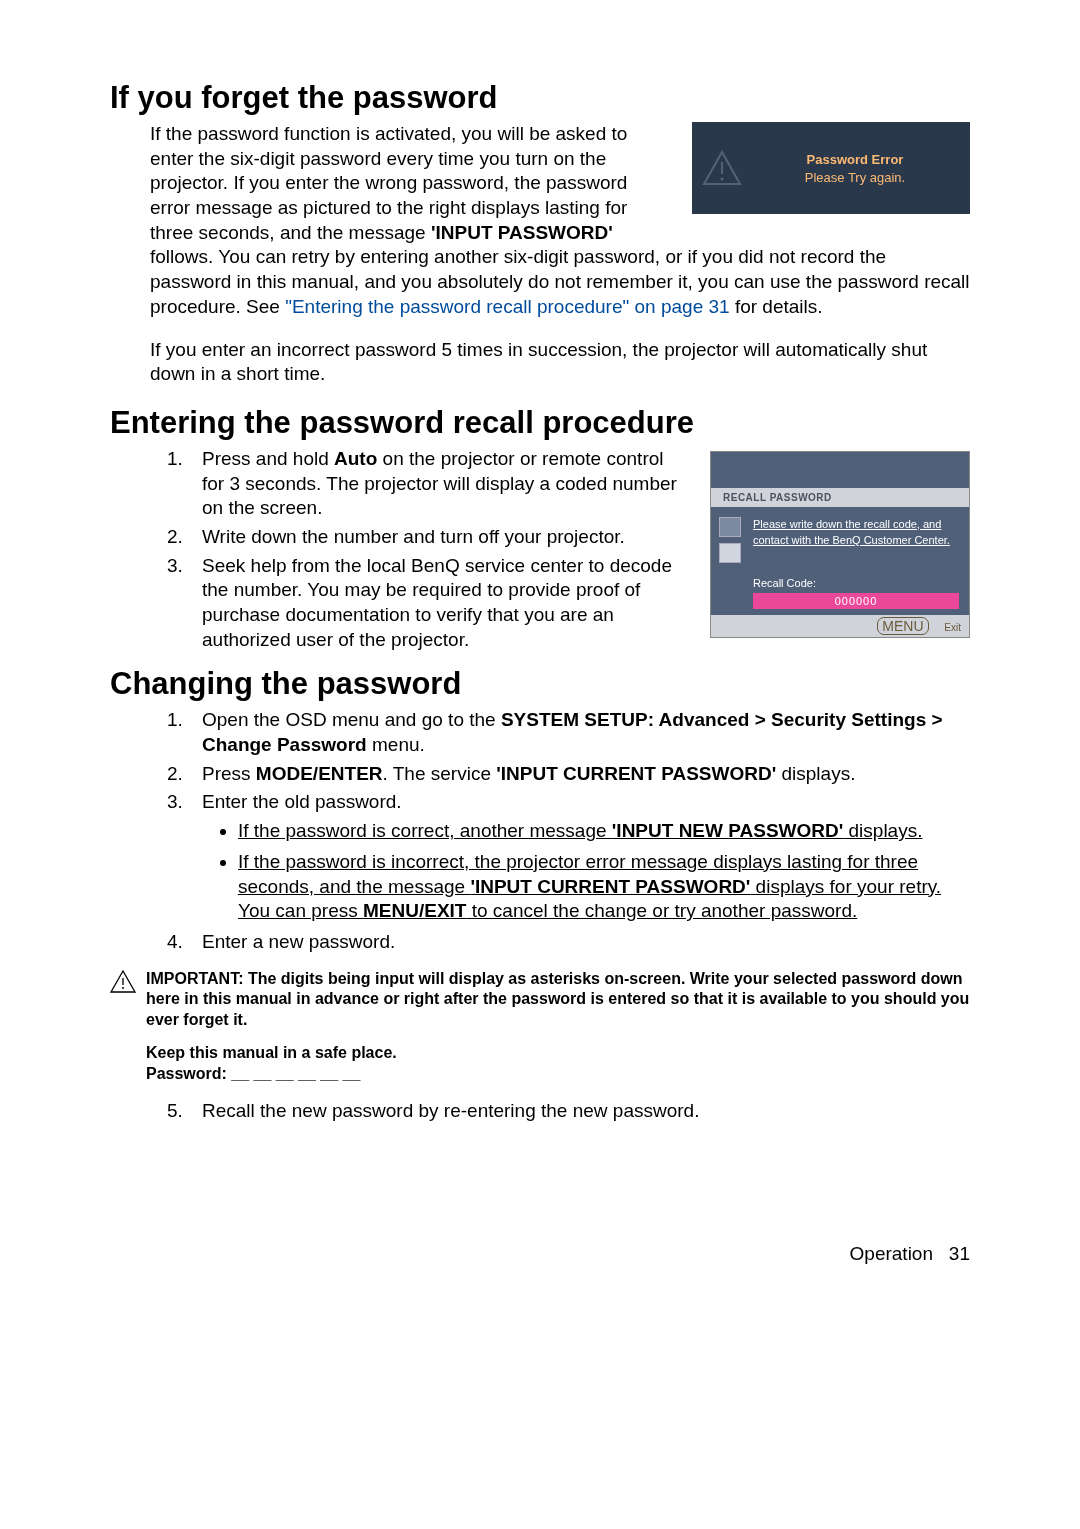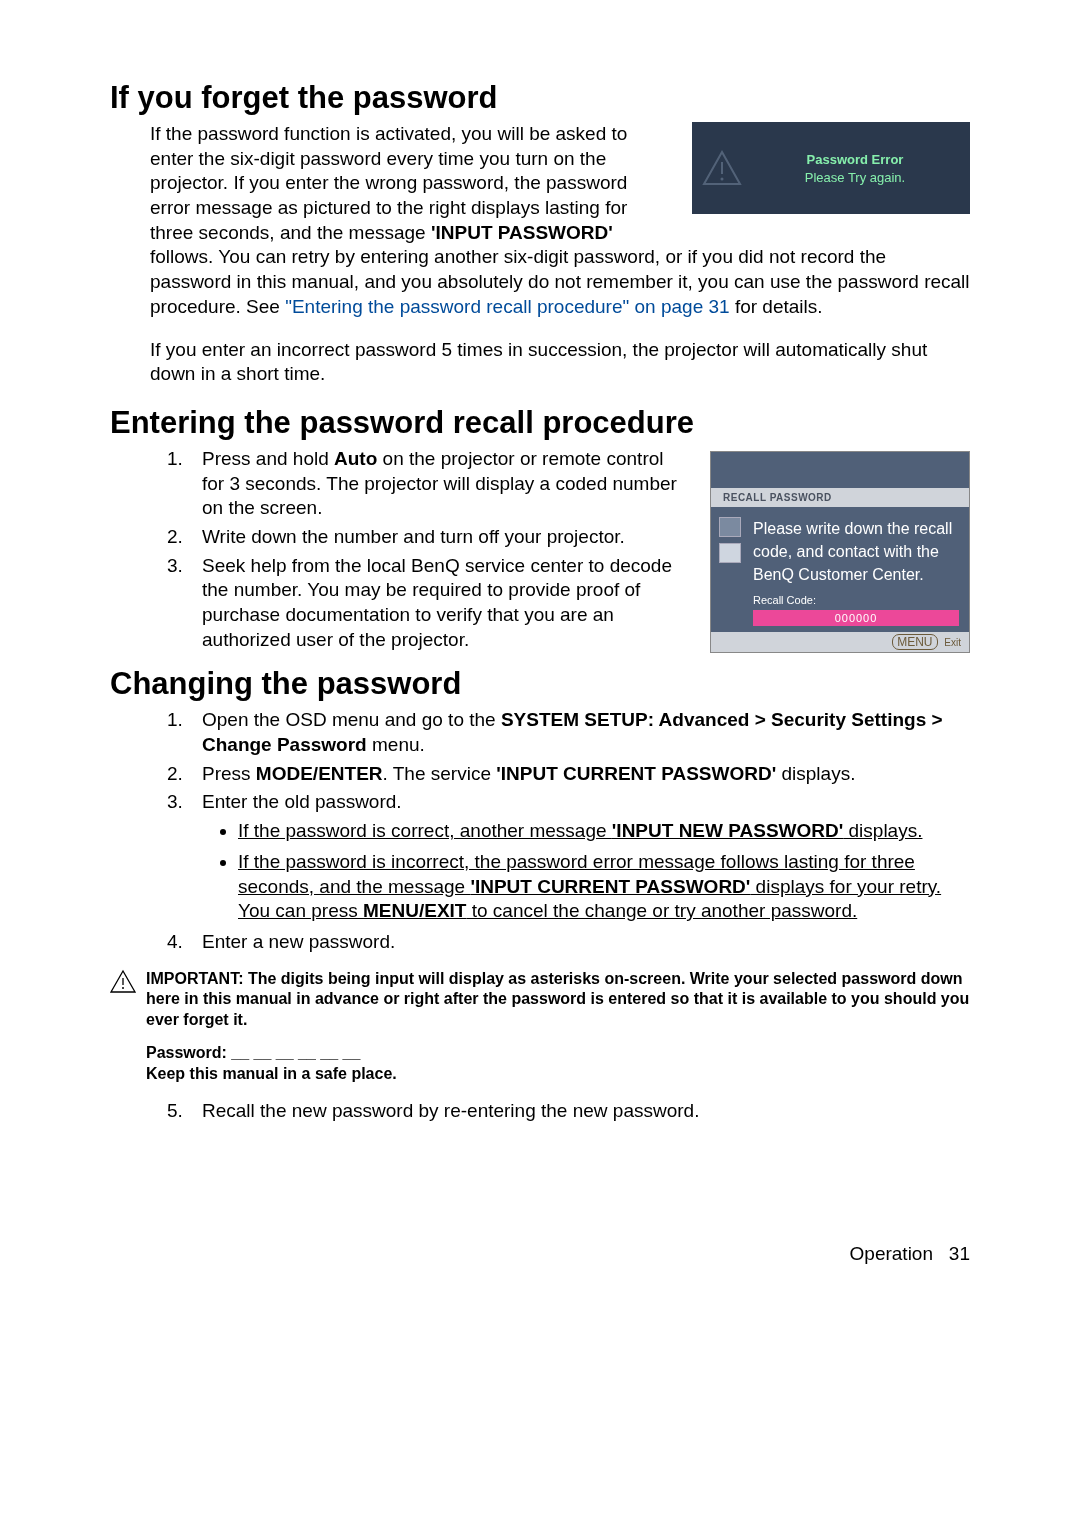--- a/index.html
+++ b/index.html
@@ -28,21 +28,21 @@
   }
   .float-right-box {
     float: right;
     margin-left: 24px;
     margin-bottom: 8px;
   }
   .error-box {
     width: 258px;
     height: 92px;
     background: #2a384c;
-    color: #86efac;
+    color: #fdba74;
     display: flex;
     align-items: center;
     padding: 0 10px;
   }
   .err-icon {
     width: 40px;
     height: 40px;
     position: relative;
     margin-right: 8px;
     opacity: 0.4;
@@ -66,43 +66,43 @@
     letter-spacing: 0.5px;
     margin-top: 36px;
   }
   .recall-body {
     padding: 10px 8px 6px 8px;
     display: flex;
   }
   .recall-thumb-col { width:28px; }
   .recall-thumb { width:20px; height:18px; background:#7b8aa0; margin-bottom:6px; border:1px solid #aab; }
   .recall-thumb.light { background:#cfd6e0; }
-  .recall-msg { flex:1; padding-left:6px; font-size:16px; line-height:1.45; }
+  .recall-msg { flex:1; padding-left:6px; font-size:11px; line-height:1.45;text-decoration:underline; }
   .recall-code-label { padding: 2px 0 2px 42px; font-size:11px; }
   .recall-code-val {
     background:#ec4899;
     margin: 2px 10px 6px 42px;
     padding: 2px 0;
     text-align:center;
     font-size:11px;
     letter-spacing:1px;
   }
   .recall-footer {
     background:#d0d4da;
     color:#6b5a3a;
     font-size:10px;
     text-align:right;
     padding: 3px 8px;
   }
   .recall-footer .pill {
     border:1px solid #6b5a3a;
     border-radius:7px;
     padding:0 4px;
-    font-size:12px;
-    margin-right:4px;
+    font-size:14px;
+    margin-right:13px;
   }
   a.link { color:#004b9a; text-decoration:none; }
   ol {
     font-size: 19px;
     line-height: 1.3;
     margin: 0 12px 14px 0;
     padding-left: 78px;
   }
   ol > li { padding-left: 14px; margin-bottom: 4px; }
   ul.bullets {
@@ -208,41 +208,41 @@
     <li>
       <span>Press </span><b>MODE/ENTER</b><span>. The service </span><b>'INPUT CURRENT PASSWORD'</b><span> displays.</span>
     </li>
     <li>
       <span>Enter the old password.</span>
       <ul class="bullets">
         <li>
           <span>If the password is correct, another message </span><b>'INPUT NEW PASSWORD'</b><span> displays.</span>
         </li>
         <li>
-          <span>If the password is incorrect, the password error message follows lasting for three seconds, and the message </span><b>'INPUT CURRENT PASSWORD'</b><span> displays for your retry. You can press </span><b>MENU/EXIT</b><span> to cancel the change or try another password.</span>
+          <span>If the password is incorrect, the projector error message displays lasting for three seconds, and the message </span><b>'INPUT CURRENT PASSWORD'</b><span> displays for your retry. You can press </span><b>MENU/EXIT</b><span> to cancel the change or try another password.</span>
         </li>
       </ul>
     </li>
     <li>Enter a new password.</li>
   </ol>
 
   <div class="warn-row">
     <div class="warn-icon">
       <svg viewBox="0 0 26 26">
           <path d="M13 2 L25 23 L1 23 Z" fill="none" stroke="#000" stroke-width="1.3"></path>
           <line x1="13" y1="9" x2="13" y2="16" stroke="#000" stroke-width="1.3"></line>
           <circle cx="13" cy="19" r="1" fill="#000"></circle>
         </svg>
     </div>
     <div class="warn-text">IMPORTANT: The digits being input will display as asterisks on-screen. Write your selected password down here in this manual in advance or right after the password is entered so that it is available to you should you ever forget it.</div>
   </div>
 
   <div class="warn-text" style="margin-left:36px;">
+    <div>Keep this manual in a safe place.</div>
     <div>Password: __ __ __ __ __ __</div>
-    <div>Keep this manual in a safe place.</div>
   </div>
 
   <ol start="5" style="margin-top:14px;">
     <li>Recall the new password by re-entering the new password.</li>
   </ol>
 
   <div class="footer">
     <span>Operation</span>&nbsp;&nbsp;&nbsp;<span>31</span>
   </div>
 

